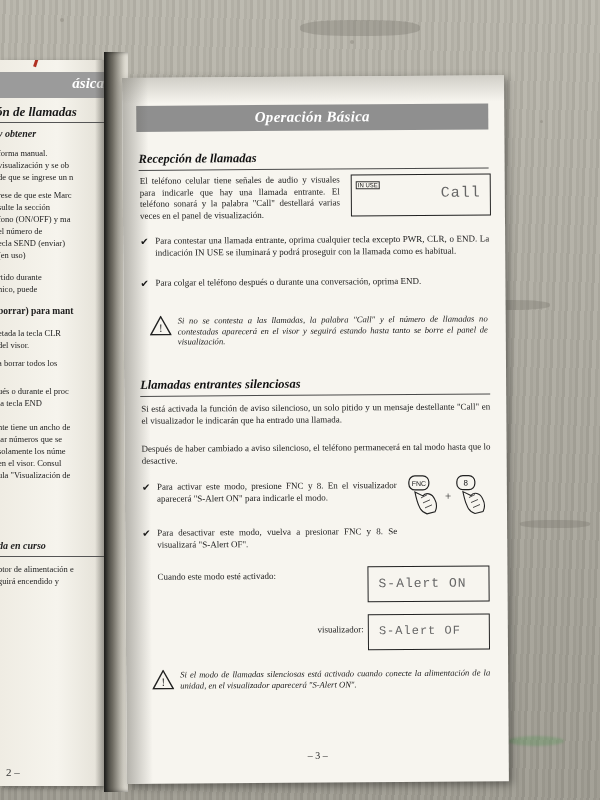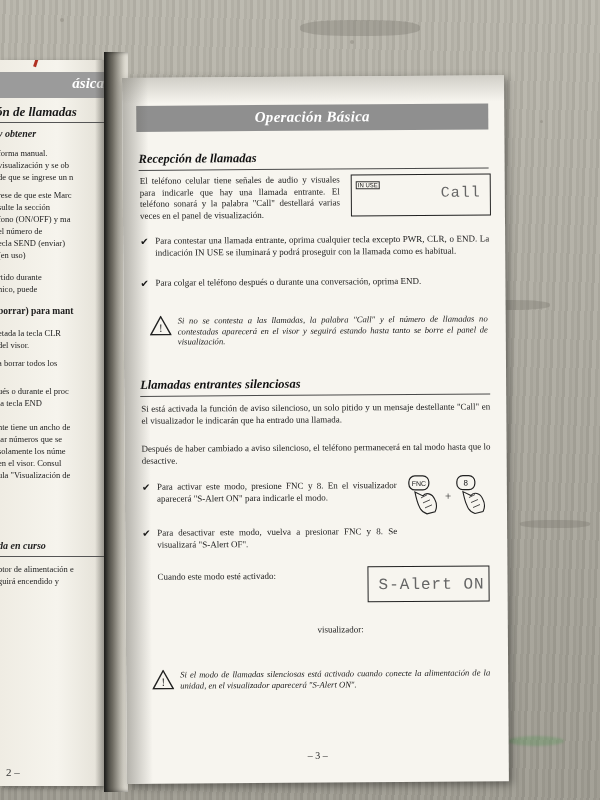--- a/index.html
+++ b/index.html
@@ -230,25 +230,28 @@
         <path d="M14 24 l6 -3 M16 29 l7 -3 M18 34 l7 -3" stroke="#222" stroke-width="0.8" fill="none"></path>
       </svg>
     </div>
 
     <div class="bullet" style="left:17px;top:450px;">✔</div>
     <div class="para" style="left:32px;top:450px;width:240px;">Para desactivar este modo, vuelva a presionar FNC y 8.  Se visualizará "S-Alert OF".</div>
 
     <div class="para" style="left:32px;top:494px;width:240px;">Cuando este modo esté activado:</div>
 
     <div class="lcd" style="left:242px;top:490px;width:120px;height:34px;">
-      <span class="val" style="left:10px;top:9px;font-size:16px;">S-Alert ON</span>
+      <span class="val" style="left:10px;top:9px;font-size:13px;">S-Alert ON</span>
     </div>
 
     <div class="para" style="left:158px;top:548px;width:80px;text-align:right;">visualizador:</div>
 
+    <div class="lcd" style="left:242px;top:538px;width:120px;height:34px;">
+      <span class="val" style="left:10px;top:9px;font-size:12px;">S-Alert OF</span>
+    </div>
 
     <div class="warnbox" style="left:26px;top:592px;width:340px;">
       <svg class="tri-outline" viewBox="0 0 22 20">
         <polygon points="11,1 21,19 1,19" fill="none" stroke="#222" stroke-width="1.4"></polygon>
         <text x="11" y="16" font-size="11" text-anchor="middle" font-family="Liberation Serif, serif" fill="#222">!</text>
       </svg>
       <div class="warntxt" style="width:310px;">Si el modo de llamadas silenciosas está activado cuando conecte la alimentación de la unidad, en el visualizador aparecerá "S-Alert ON".</div>
     </div>
 
     <div class="pagefoot">– 3 –</div>

